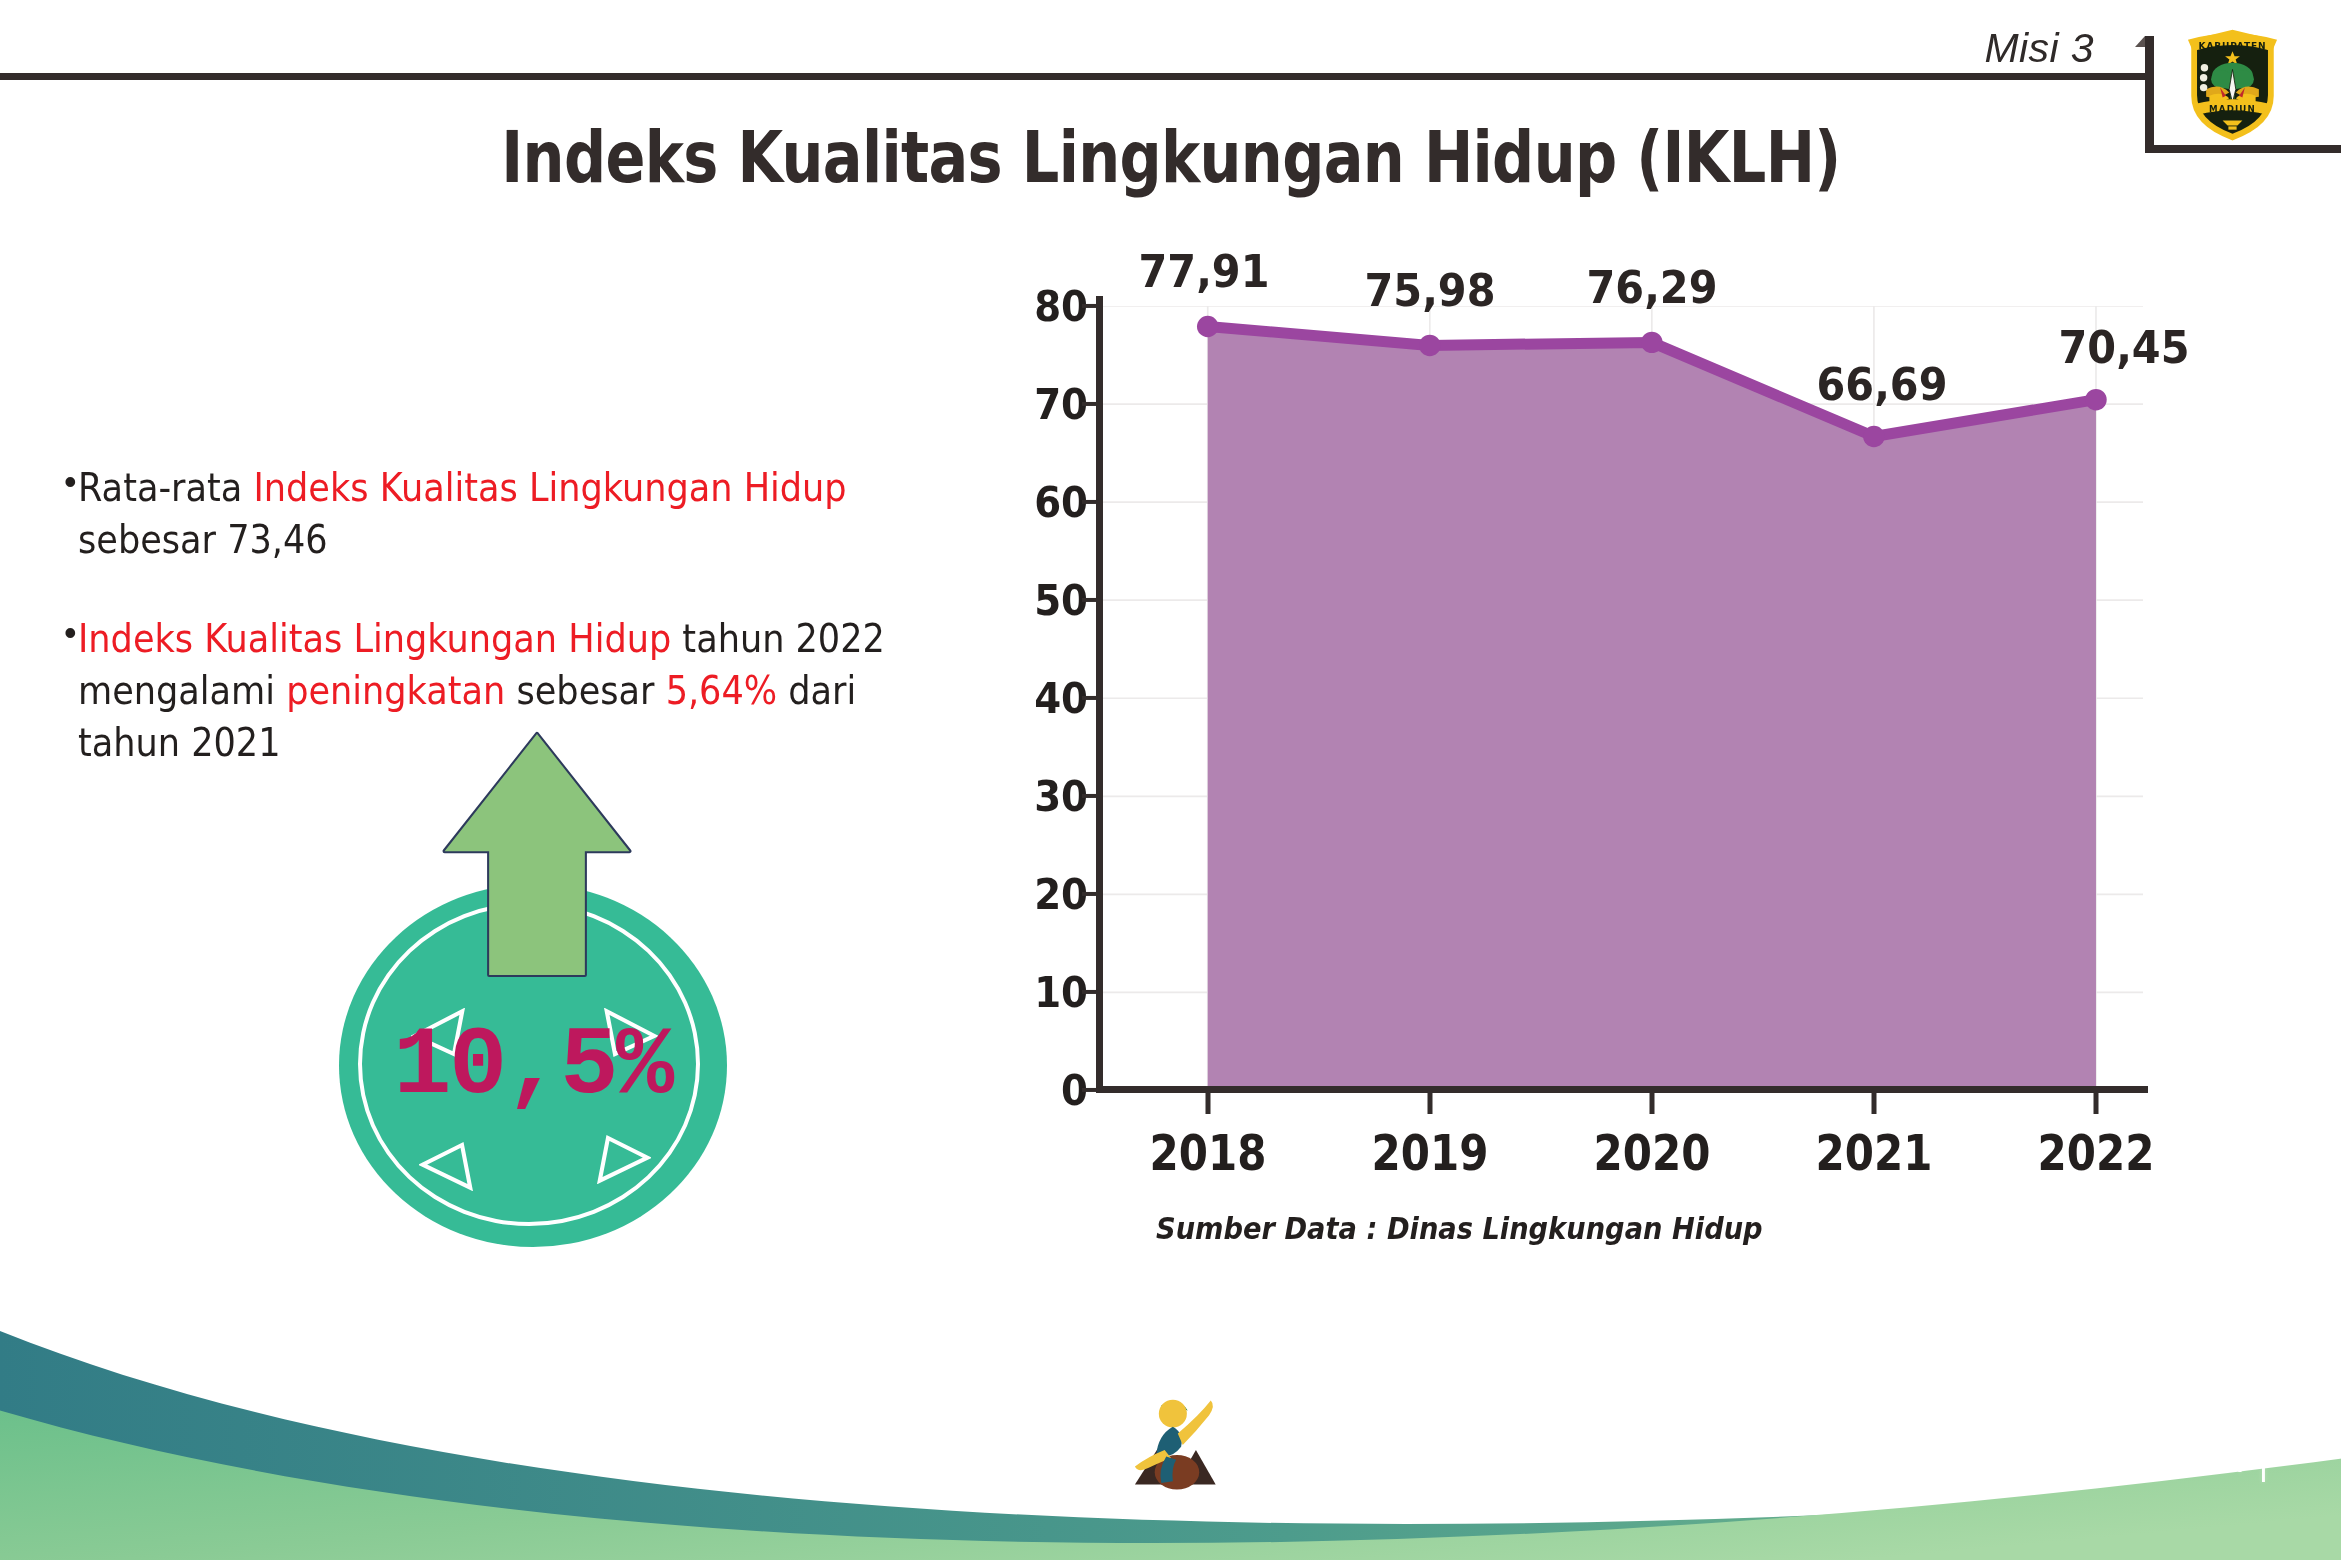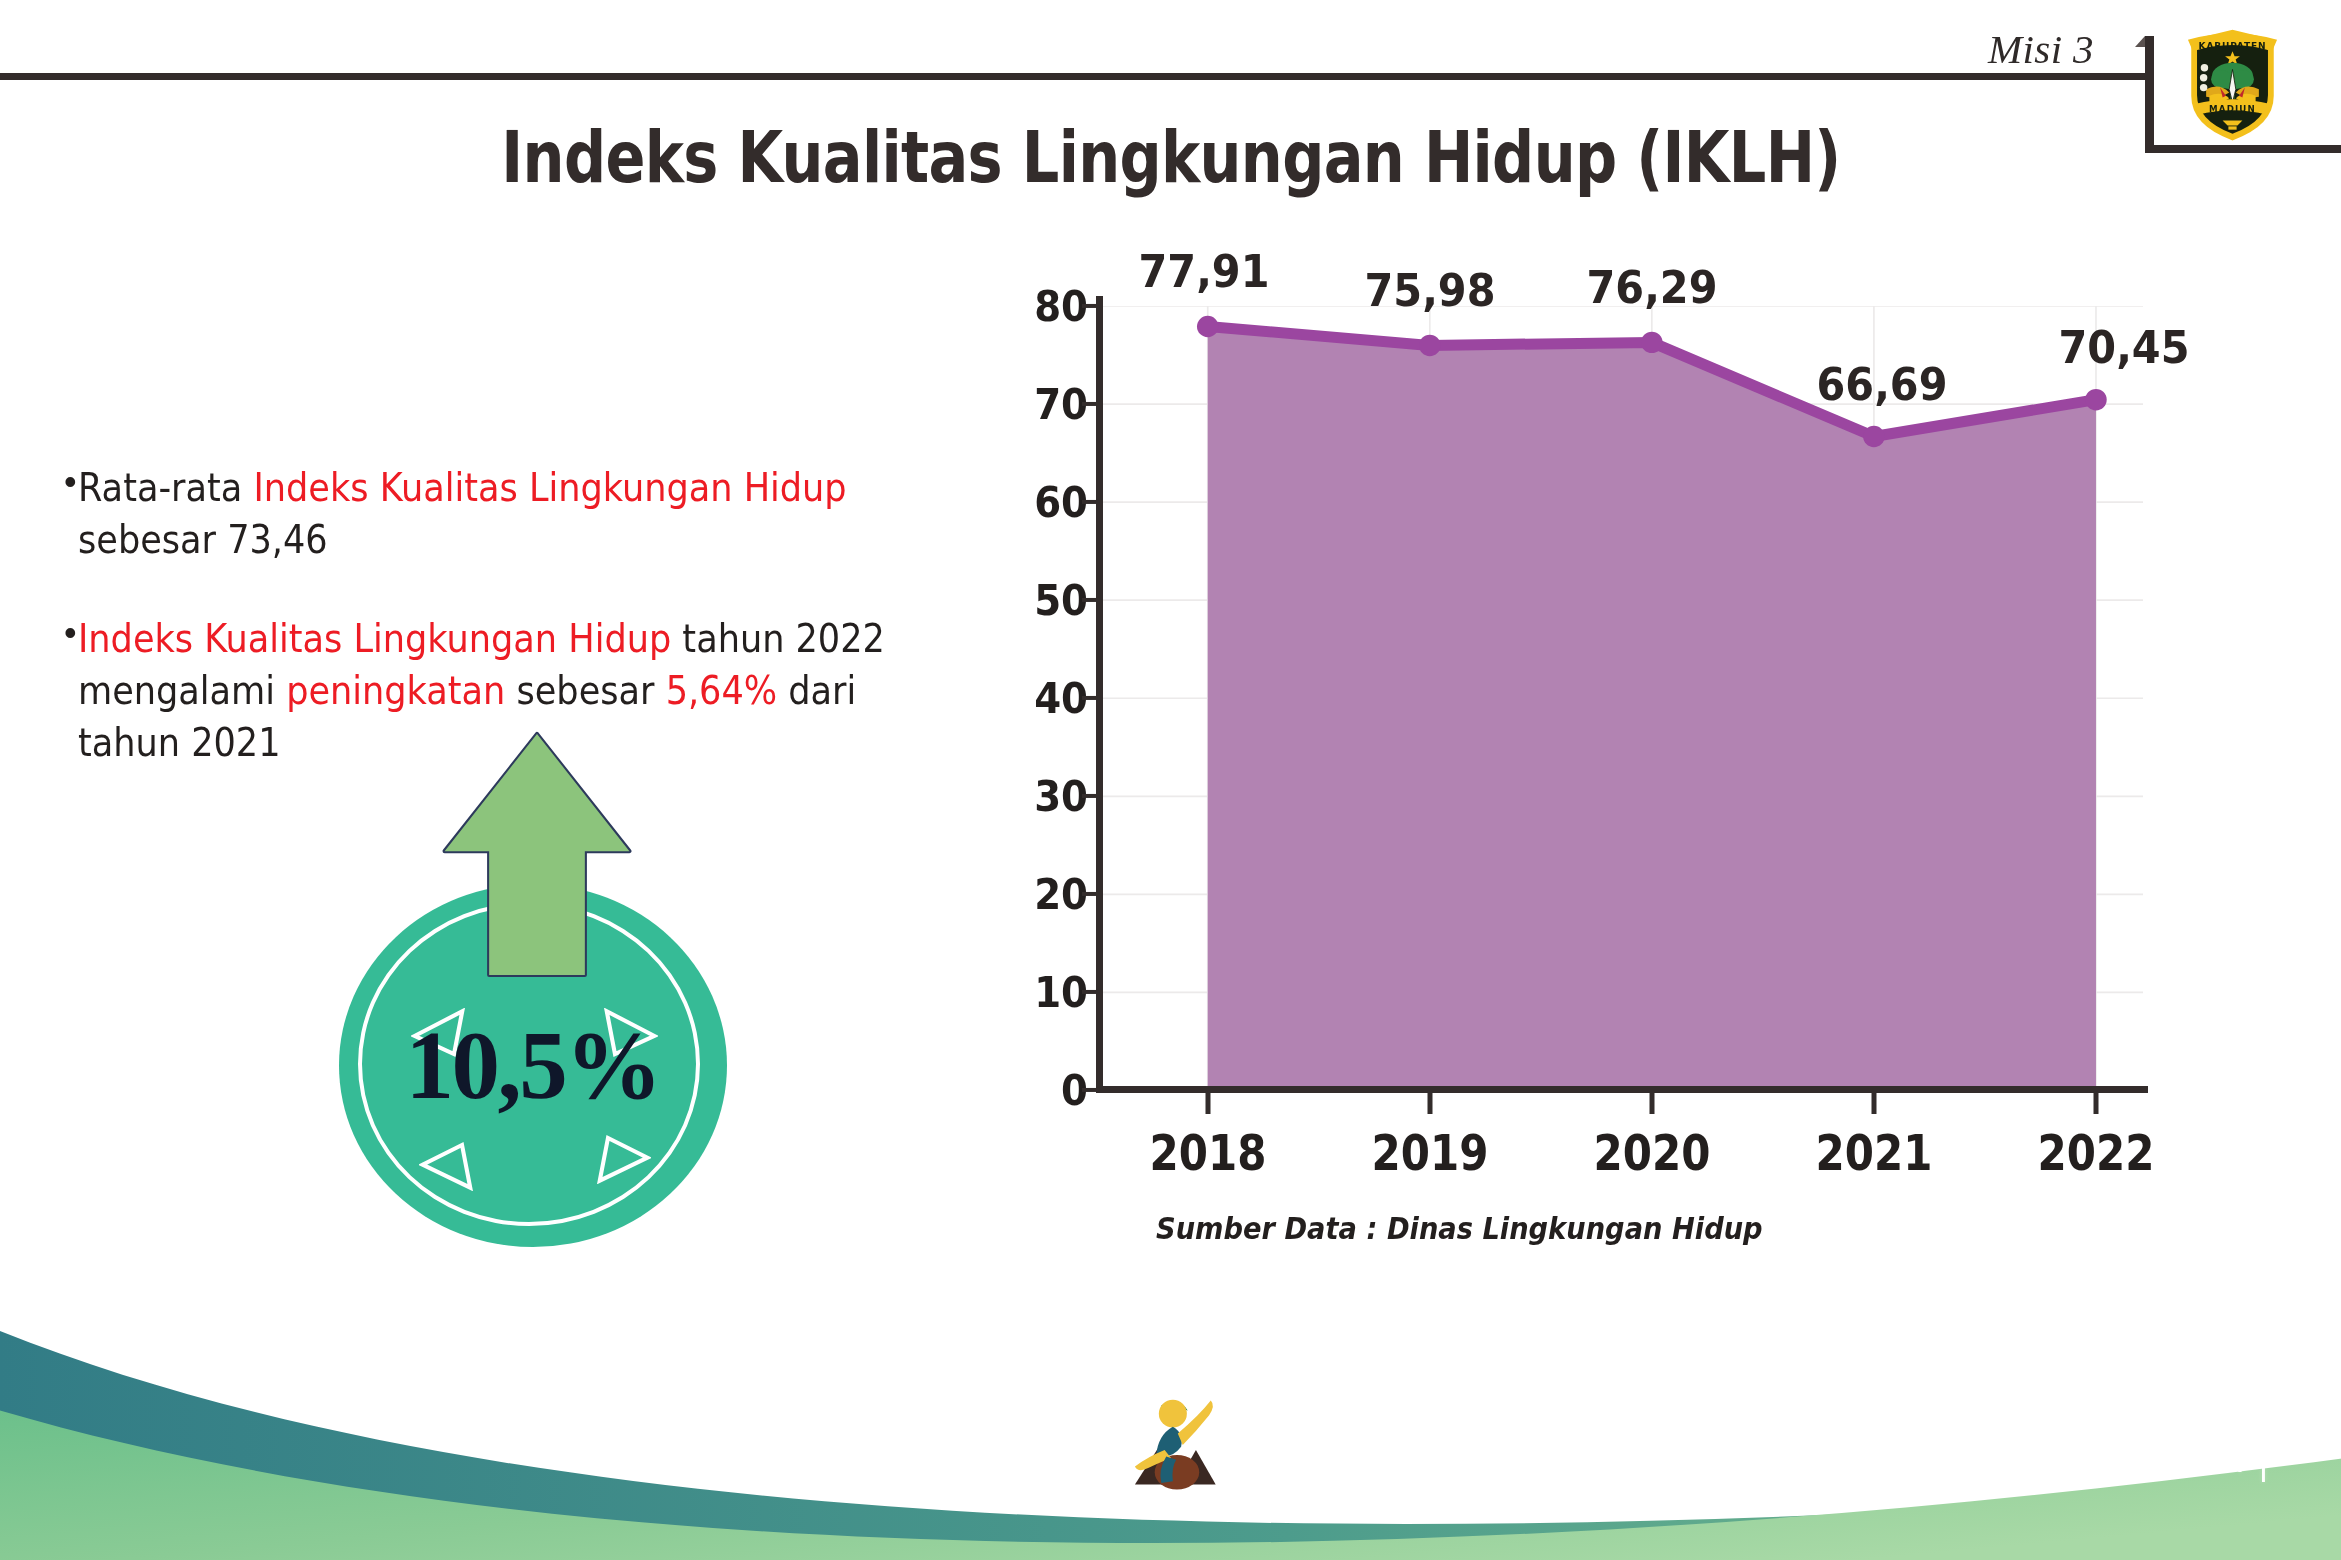--- a/index.html
+++ b/index.html
@@ -9,21 +9,21 @@
   
   #header-rule-h{position:absolute;left:0;top:73px;width:2152px;height:7.4px;
       background:#332C2B;}
   #header-rule-v{position:absolute;left:2145px;top:36px;width:9px;height:117px;
       background:#332C2B;}
   #header-rule-b{position:absolute;left:2145px;top:145px;width:223px;height:8.3px;
       background:#332C2B;}
   #header-rule-v::after{content:"";position:absolute;left:-10px;top:0;
       border-left:10px solid transparent;border-bottom:11.6px solid #5b5250;}
   #misi-label{position:absolute;right:248px;top:25px;font-size:41px;font-style:italic;
-      color:#2f2a29;font-family:Liberation Serif, serif;letter-spacing:0.4px;}
+      color:#2f2a29;font-family:Liberation Sans, sans-serif;letter-spacing:0.4px;}
 
   
   #coat-of-arms{position:absolute;left:2183px;top:18px;width:99px;height:126px;}
 
   
   #page-title{position:absolute;left:0;right:0;top:116px;text-align:center;
       font-family:"DejaVu Sans",sans-serif;font-weight:bold;font-size:71px;
       color:#332C2B;letter-spacing:-0.8px;
       transform:scaleX(.83);transform-origin:center;white-space:nowrap;}
 
@@ -38,22 +38,22 @@
 
   
   #badge-wrap{position:absolute;left:322px;top:727px;width:429px;height:512px;}
   #badge-arrow{position:absolute;left:116px;top:0;width:198px;height:273px;z-index:3;}
   #badge-circle{position:absolute;left:16.5px;top:157px;width:388px;height:363px;
       border-radius:50%;background:#36BB96;z-index:1;}
   #badge-ring{position:absolute;left:36px;top:175px;width:342px;height:324px;
       border-radius:50%;border:4.1px solid #ffffff;z-index:2;box-sizing:border-box;}
   #badge-pct{position:absolute;left:16.5px;top:157px;width:388px;height:363px;
       display:flex;align-items:center;justify-content:center;z-index:4;
-      font-family:Liberation Serif, serif;font-weight:bold;font-size:97px;
-      color:#0f172a;letter-spacing:-2.5px;}
+      font-family:Liberation Mono, monospace;font-weight:bold;font-size:97px;
+      color:#be185d;letter-spacing:-2.5px;}
   .tick{position:absolute;z-index:3;}
 
   
   #chart{position:absolute;left:970px;top:289px;width:1173px;height:908px;}
   #plot{position:absolute;left:128px;top:16.5px;right:0;bottom:107px;}
   .ylabel{position:absolute;right:1055px;width:99px;text-align:right;
       font-family:"DejaVu Sans",sans-serif;font-weight:bold;font-size:43px;
       color:#231f1e;transform:translateY(-50%) scaleX(.9);transform-origin:right center;}
   .ytick{position:absolute;left:112px;width:16.5px;height:4.1px;background:#332C2B;
       transform:translateY(-50%);}

